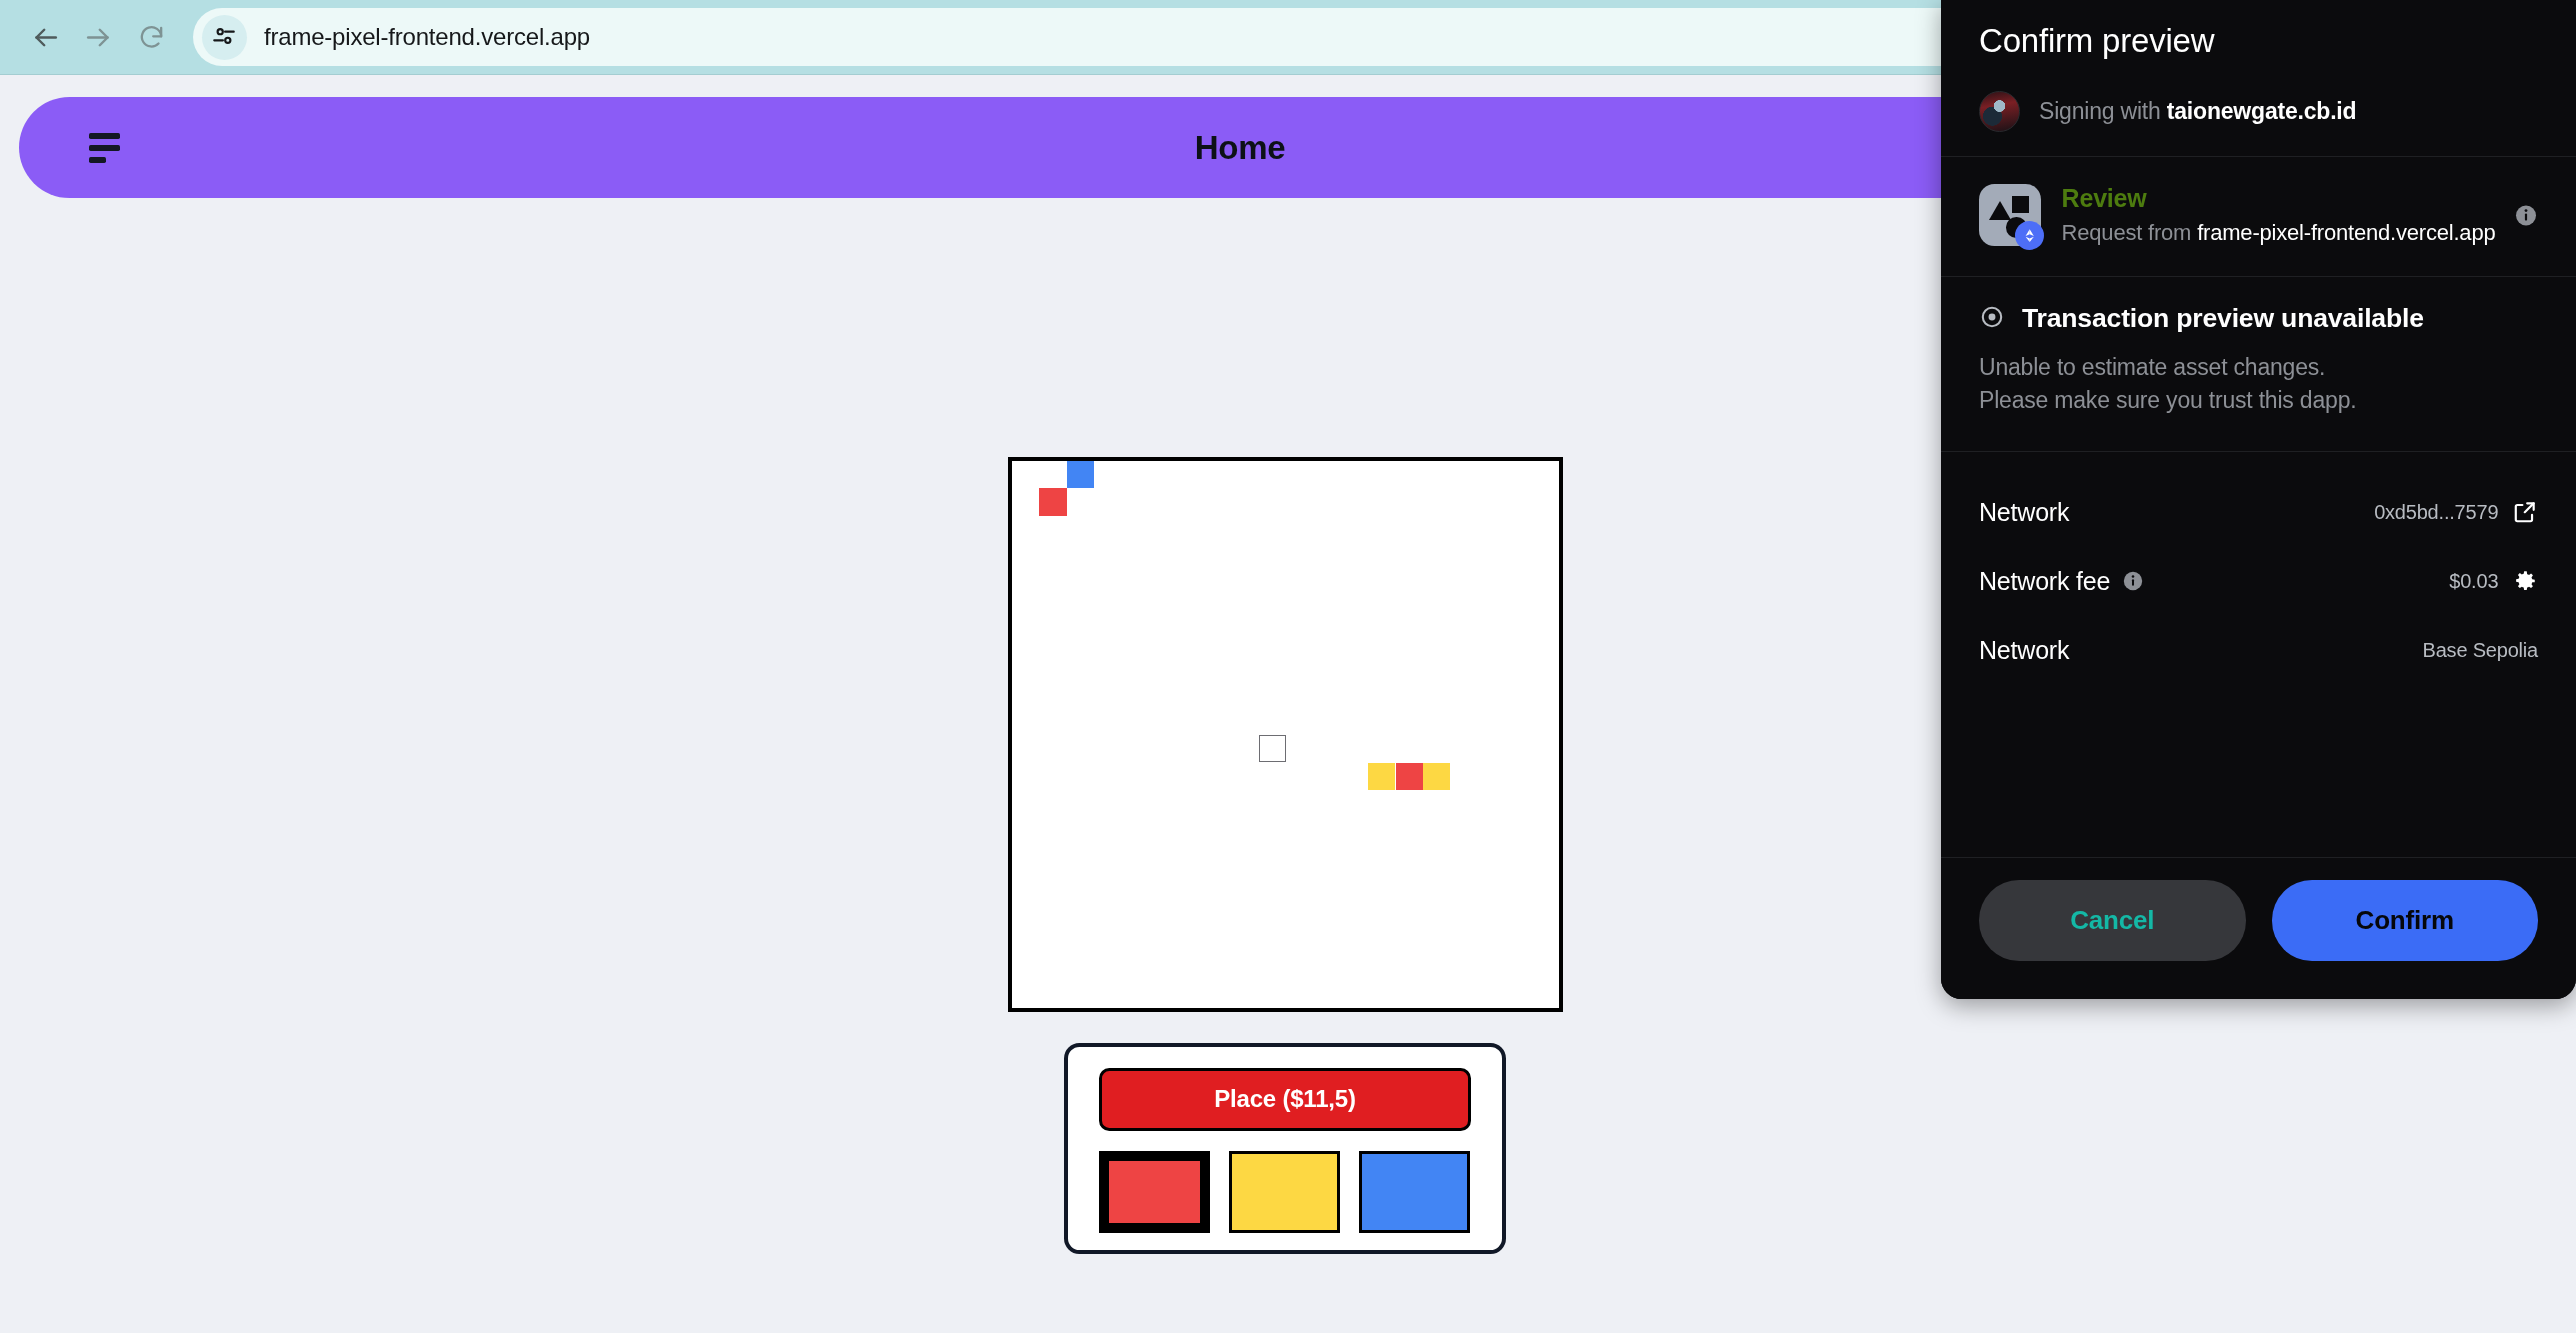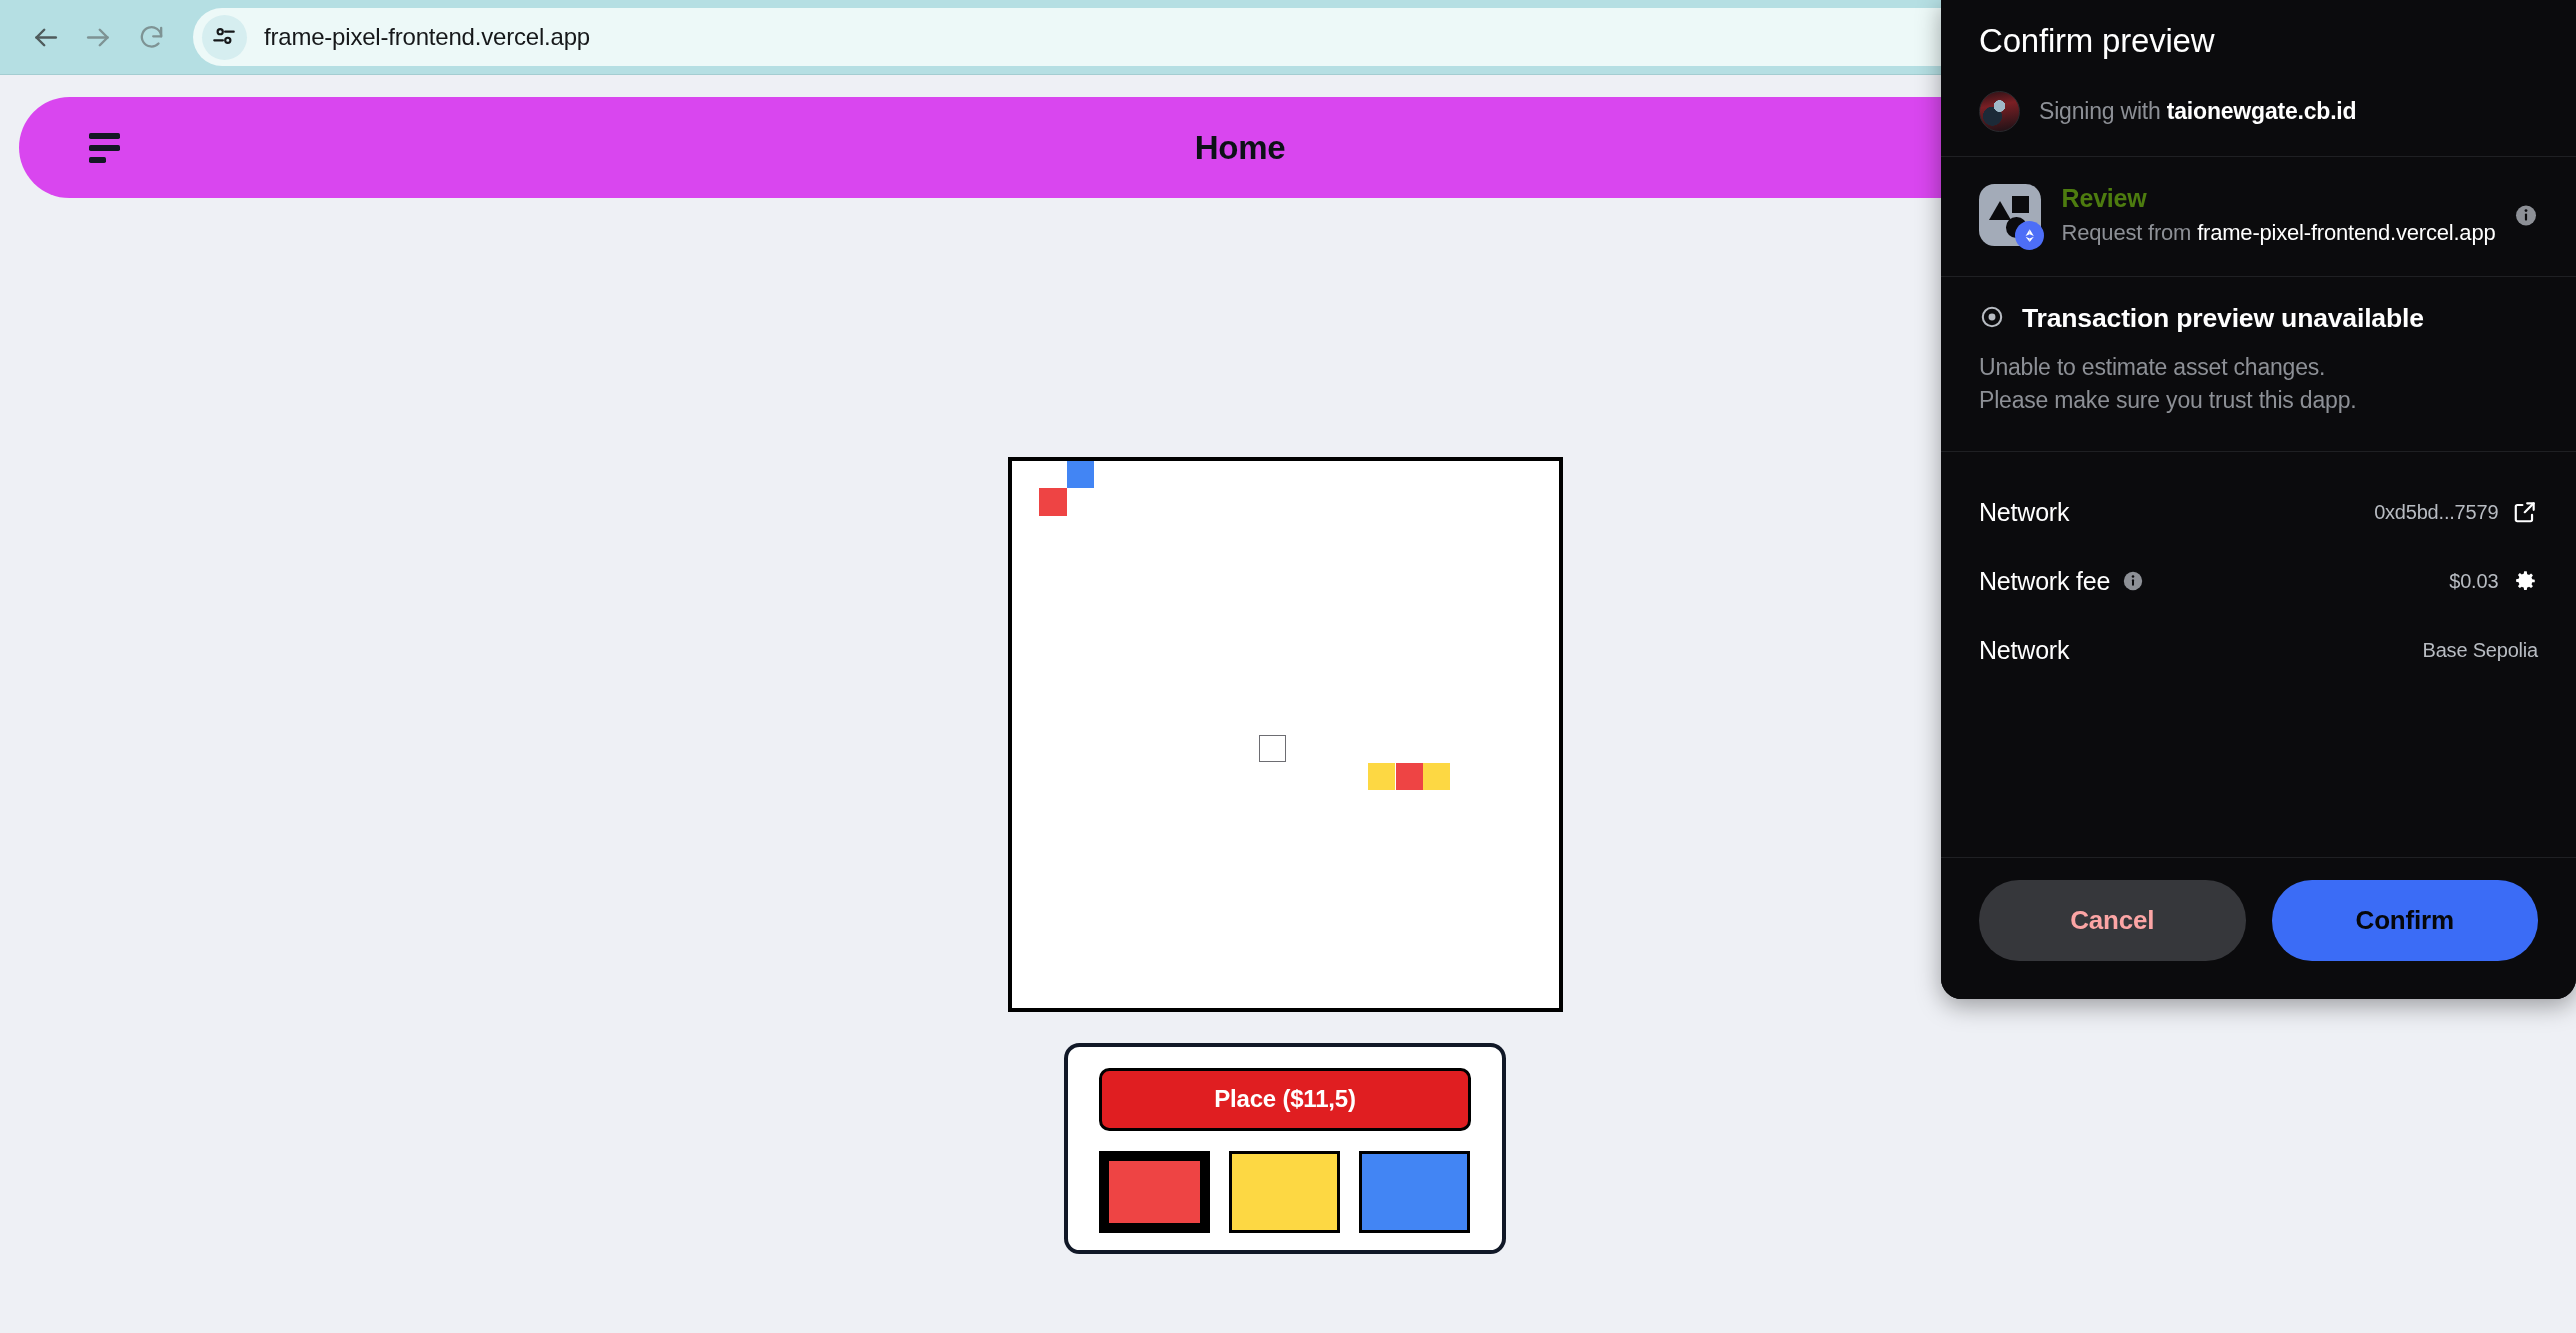--- a/index.html
+++ b/index.html
@@ -60,21 +60,21 @@
   #page {
     position: absolute; top: 75px; left: 0;
     width: 2576px; height: 1258px;
     background: #eef0f5;
   }
 
   #app-header {
     position: absolute;
     left: 19px; top: 22px;
     width: 2442px; height: 101px;
-    background: #d946ef;
+    background: #8b5cf6;
     border-radius: 51px;
     display: flex; align-items: center;
   }
   #menu-icon {
     position: absolute; left: 70px; top: 50%;
     transform: translateY(-50%);
     display: flex; flex-direction: column; gap: 6px;
   }
   #menu-icon i { display: block; height: 6px; background: #141824; border-radius: 1.7px; }
   #menu-icon i:nth-child(1) { width: 31px; }
@@ -221,21 +221,21 @@
     flex: 1 1 0;
     height: 81px;
     border-radius: 40px;
     border: none;
     font-size: 26px; font-weight: bold;
     display: flex; align-items: center; justify-content: center;
     letter-spacing: -0.2px;
     cursor: pointer;
     font-family: "Liberation Sans", sans-serif;
   }
-  #cancel-button { background: #36373b; color: #fca5a5; }
+  #cancel-button { background: #36373b; color: #14b8a6; }
   #confirm-button { background: #3b6cf6; color: #06070a; }
 </style>
 </head>
 <body>
 
 <div id="browser-chrome">
 
   <div class="nav-btn">
     <span>
       <svg width="31" height="31" viewBox="0 0 24 24" fill="none" stroke="#4f5b5c" stroke-width="1.9" stroke-linecap="round" stroke-linejoin="round">

